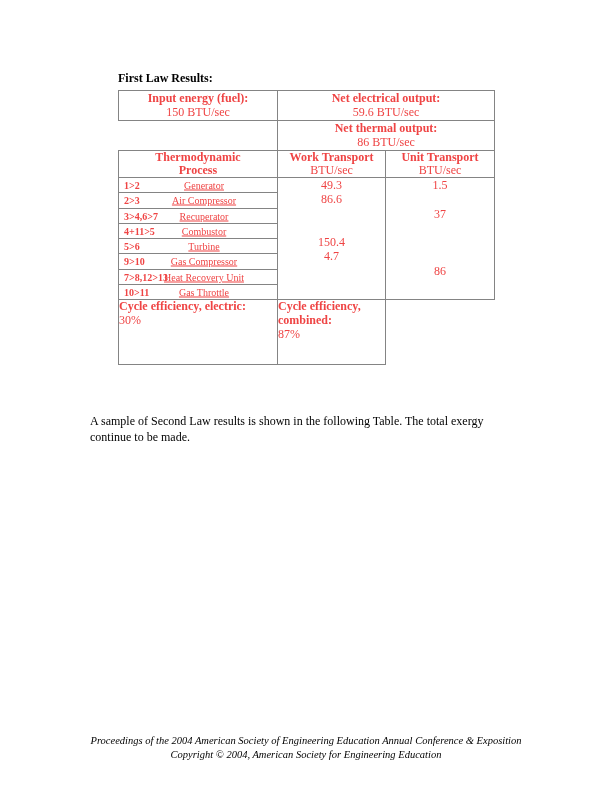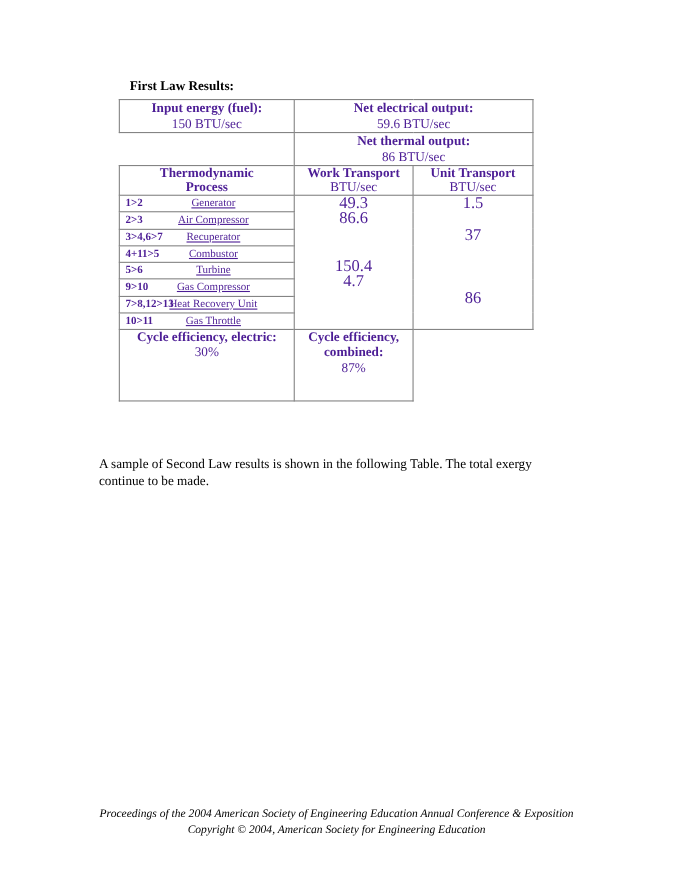--- a/index.html
+++ b/index.html
@@ -10,44 +10,44 @@
     background:#ffffff;
     font-family:"Liberation Serif","DejaVu Serif",serif;
     color:#000000;
     overflow:hidden;
   }
   .heading{
     position:absolute;left:118px;top:71px;
     font-size:12px;font-weight:bold;white-space:nowrap;
   }
   table.flt{
-    position:absolute;left:108px;top:90px;
+    position:absolute;left:118px;top:90px;
     border-collapse:collapse;table-layout:fixed;
-    font-size:12px;color:#4c1d95;
+    font-size:12px;color:#ef4444;
   }
   table.flt td{padding:0;vertical-align:top;}
   td.c{border:1px solid #848484;}
   td.open{border:none;background:transparent;}
   .center{text-align:center;}
   .b{font-weight:bold;}
   .twoline{padding-top:1px;line-height:14.2px;}
   .hdr{padding-top:1px;line-height:13px;}
   td.proc{position:relative;font-size:10px;height:14.25px;}
   .pid{
     position:absolute;left:5px;top:50%;transform:translateY(-50%);
     white-space:nowrap;
     font-weight:bold;
   }
   .pname{
     position:absolute;left:12px;right:0;top:50%;transform:translateY(-50%);
     text-align:center;white-space:nowrap;text-decoration:underline;
   }
   td.vals{vertical-align:top;}
-  .vline{height:14.25px;line-height:14.25px;text-align:center;font-size:15px;}
-  td.effcell{vertical-align:top;padding-top:15px;line-height:13.8px;text-align:center;}
+  .vline{height:14.25px;line-height:14.25px;text-align:center;font-size:12px;}
+  td.effcell{vertical-align:top;padding-top:15px;line-height:13.8px;}
   .para{
     position:absolute;left:90px;top:414px;width:450px;
     font-size:12px;line-height:15.7px;
   }
   .footer{
     position:absolute;left:0;right:0;top:734px;
     text-align:center;font-style:italic;font-size:10.5px;line-height:14px;
   }
 </style>
 </head>

